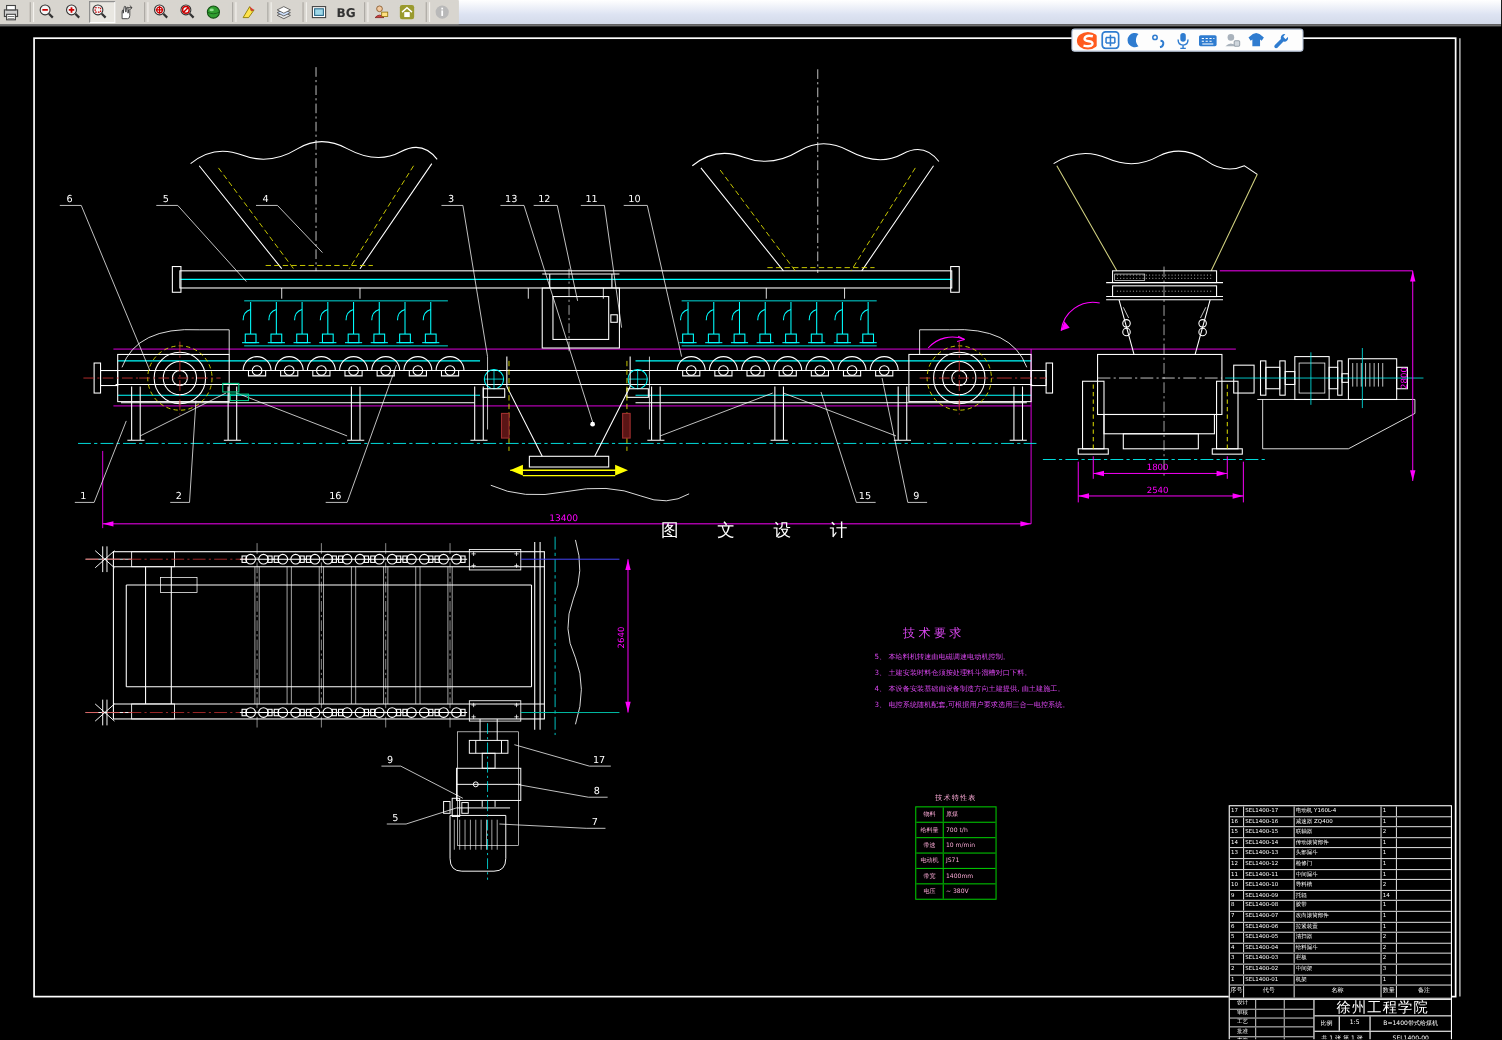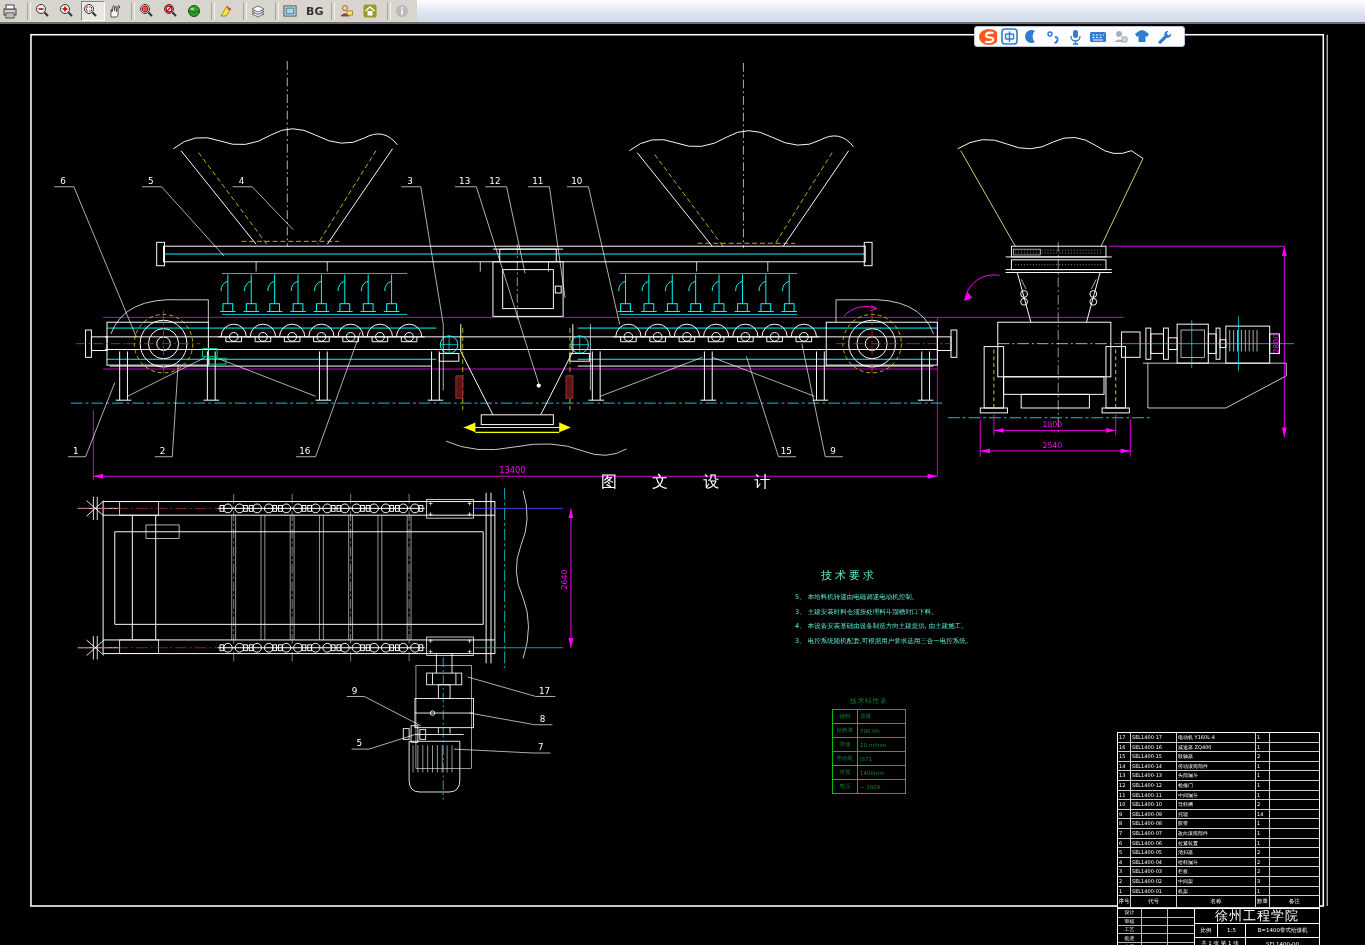--- a/index.html
+++ b/index.html
@@ -21,25 +21,25 @@
   #ime{position:absolute;left:974px;top:26px;width:211px;height:21px;background:#fdfdfd;
        border:1px solid #b9c6da;border-radius:3px;display:flex;align-items:center;
        gap:3px;padding:0 3px;box-sizing:border-box;z-index:30;}
   .ime-ic{width:19px;height:17px;display:flex;align-items:center;justify-content:center;}
   
   #cad{position:absolute;left:0;top:24px;z-index:1;}
   
   #watermark{position:absolute;left:601px;top:472px;color:#fff;font-size:16px;
              letter-spacing:15px;z-index:5;white-space:nowrap;}
   
-  #tech{position:absolute;left:795px;top:568px;width:210px;color:#5eead4;z-index:5;}
+  #tech{position:absolute;left:795px;top:568px;width:210px;color:#d946ef;z-index:5;}
   #tech .t-title{font-size:11px;letter-spacing:3px;margin-left:26px;margin-bottom:7px;}
   #tech .t-item{font-size:6.5px;line-height:14.5px;white-space:nowrap;}
   
-  #spec{position:absolute;left:832px;top:697px;width:74px;color:#15803d;z-index:5;}
+  #spec{position:absolute;left:832px;top:721px;width:74px;color:#f9a8d4;z-index:5;}
   #spec .s-title{font-size:6.5px;text-align:center;margin-bottom:3px;letter-spacing:1px;}
   #spec .s-box{border:1px solid #00c000;}
   .s-row{display:grid;grid-template-columns:25px 1fr;height:13px;border-top:1px solid #00c000;}
   .s-row:first-child{border-top:none;}
   .s-row span{font-size:5.5px;display:flex;align-items:center;justify-content:center;
               border-right:1px solid #00c000;overflow:hidden;white-space:nowrap;}
   .s-row span:last-child{border-right:none;justify-content:flex-start;padding-left:2px;}
   
   #tblock{position:absolute;left:1117px;top:732px;width:203px;z-index:5;color:#fff;
           border:1px solid #fff;background:#000;box-sizing:border-box;}

